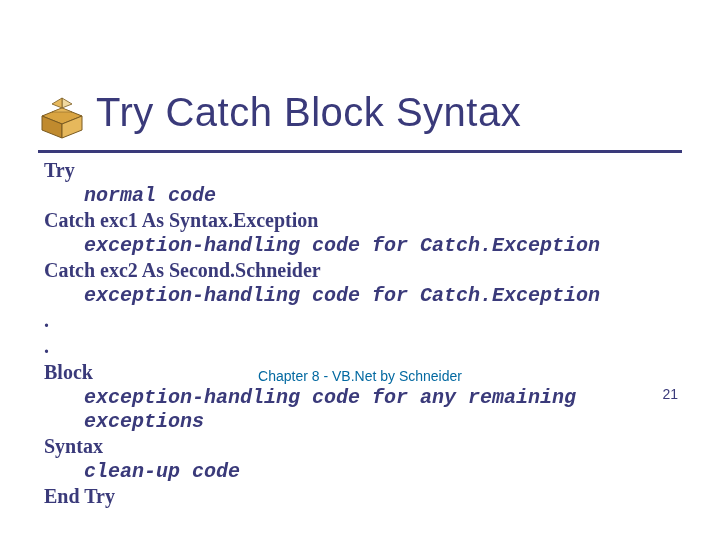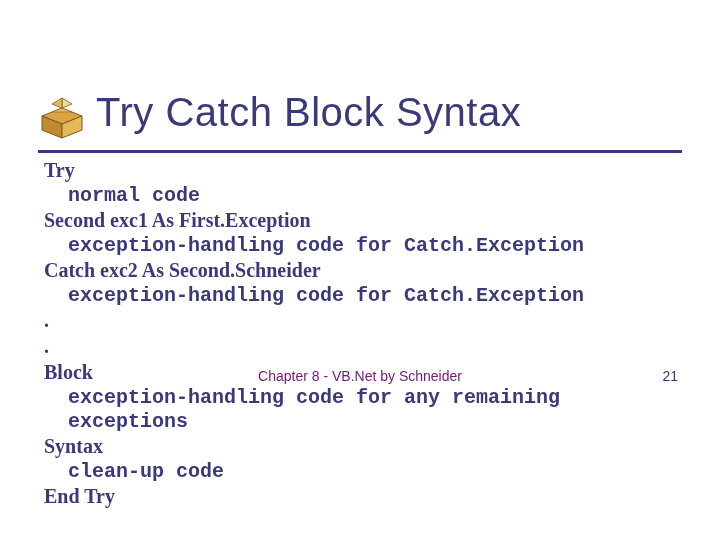--- a/index.html
+++ b/index.html
@@ -61,33 +61,35 @@
     font-size: 20px;
     line-height: 1.2;
     color: #3a3a7a;
     white-space: pre;
   }
   .code .kw {
     font-style: normal;
     font-family: Liberation Serif, serif;
   }
   .code .it {
+    font-style: italic;
+    margin-left: 16px;
   }
   .footer {
     position: absolute;
     bottom: 18px;
     left: 0;
     right: 0;
     text-align: center;
     font-size: 14px;
-    color: #701a75;
+    color: #0369a1;
   }
   .pagenum {
     position: absolute;
-    bottom: 18px;
+    bottom: 0;
     right: 42px;
     font-size: 14px;
     color: #3a3a7a;
   }
 </style>
 </head>
 <body>
 
 <div class="slide">
 
@@ -102,21 +104,21 @@
         <polyline points="24,14 24,4 14,10 24,14" fill="#e6b85c" stroke="#7a5a20" stroke-width="0.8"></polyline>
       </svg>
     </div>
     <div class="title">Try Catch Block Syntax</div>
   </div>
 
   <div class="underline"></div>
 
   <div class="code"><span class="kw">Try</span>
   <span class="it">normal code</span>
-<span class="kw">Second exc1 As First.Exception</span>
+<span class="kw">Catch exc1 As Syntax.Exception</span>
   <span class="it">exception-handling code for Catch.Exception</span>
 <span class="kw">Catch exc2 As Second.Schneider</span>
   <span class="it">exception-handling code for Catch.Exception</span>
 <span class="kw">.</span>
 <span class="kw">.</span>
 <span class="kw">Block</span>
   <span class="it">exception-handling code for any remaining</span>
   <span class="it">exceptions</span>
 <span class="kw">Syntax</span>
   <span class="it">clean-up code</span>

